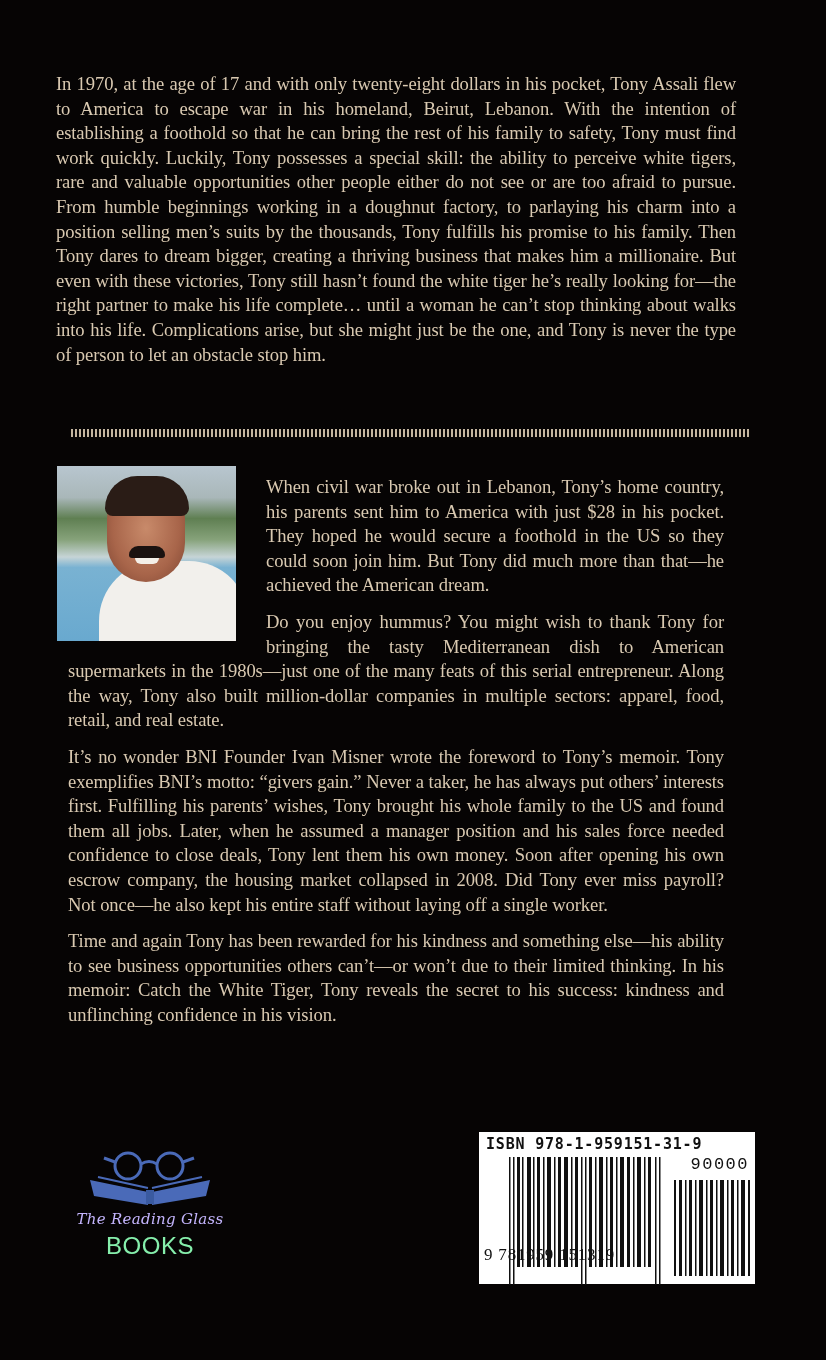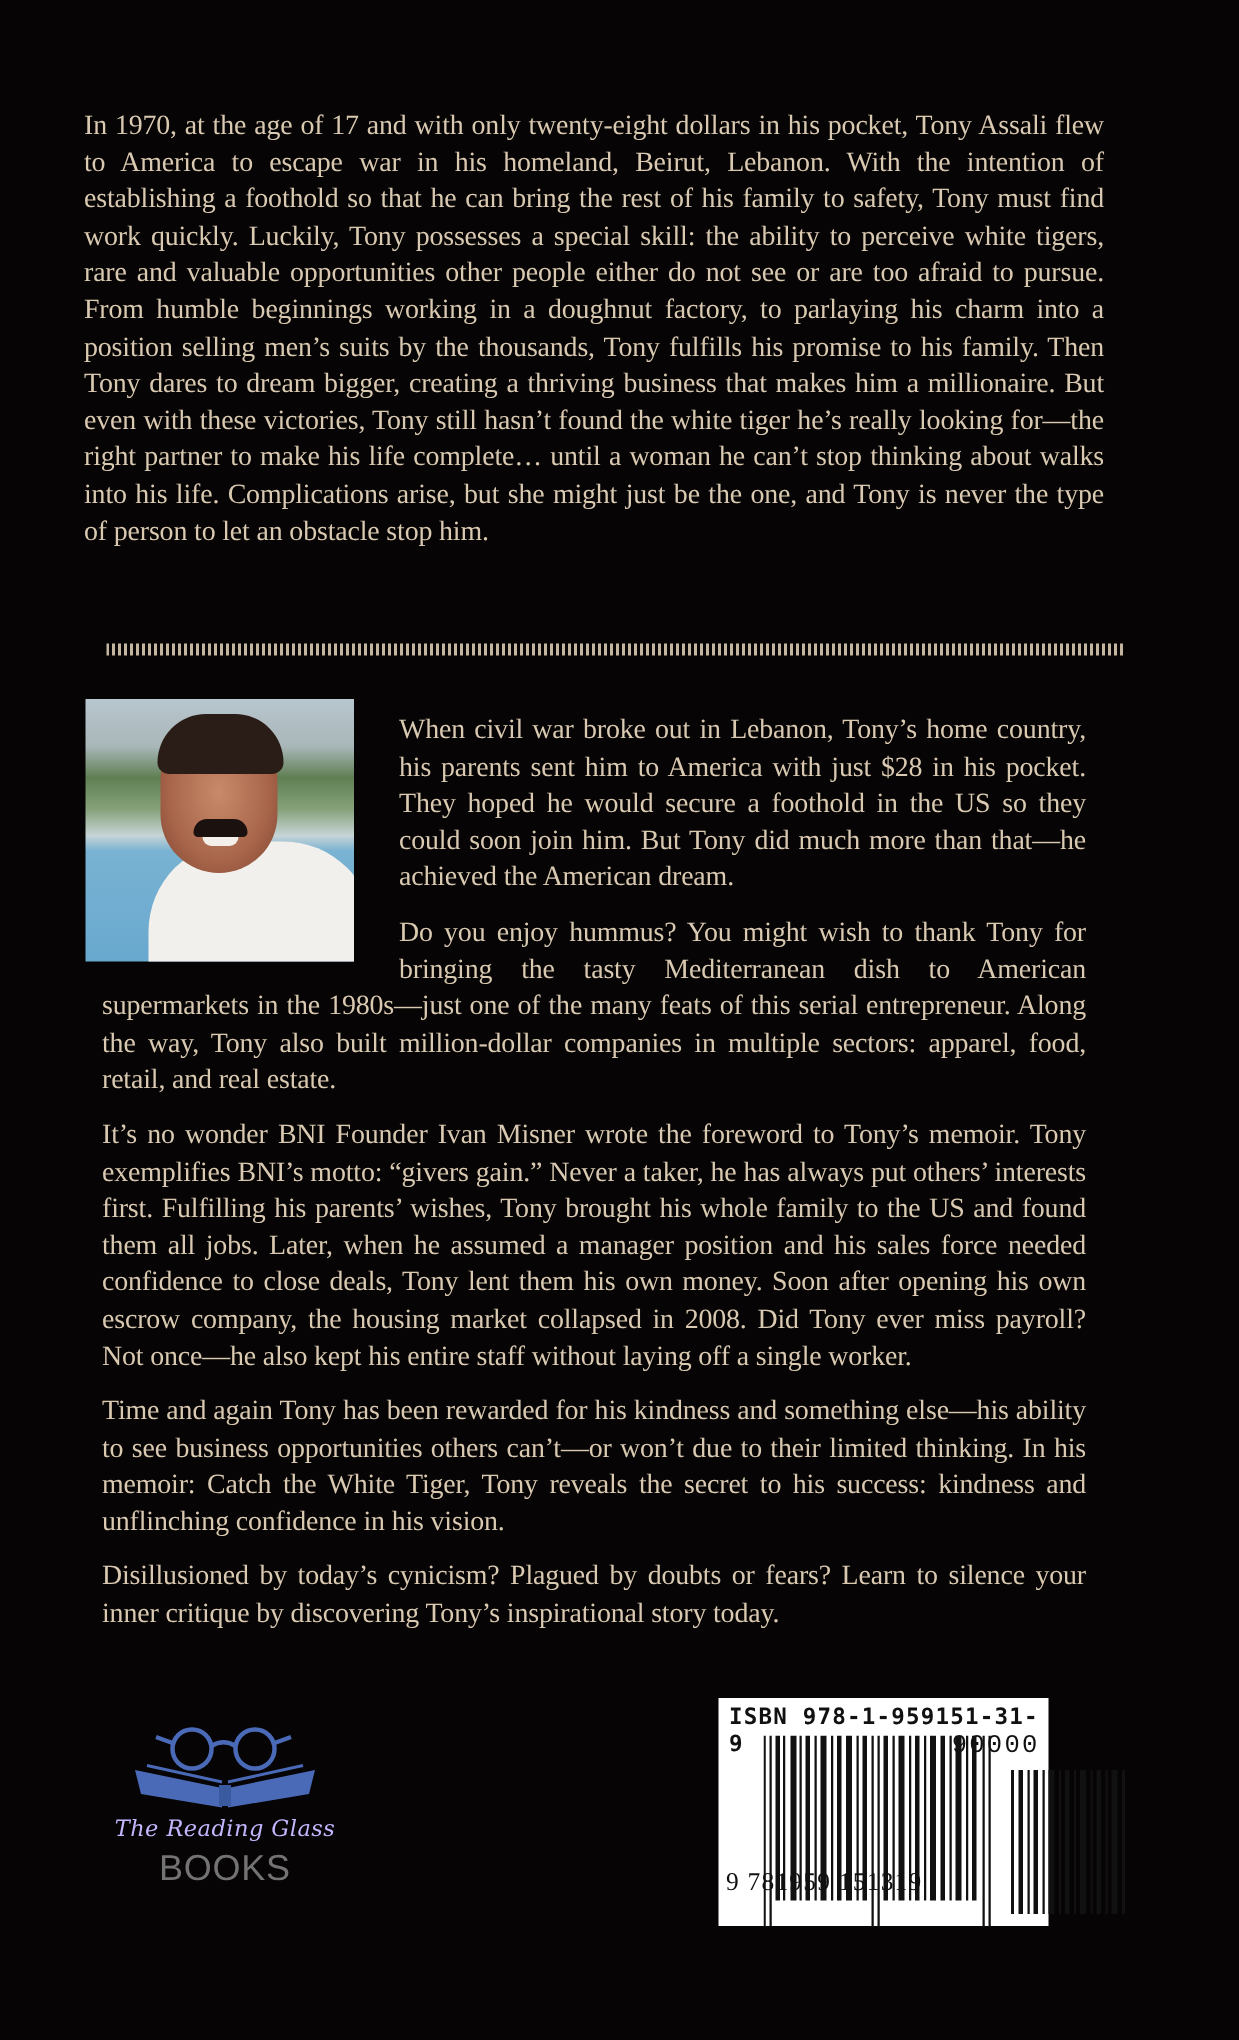--- a/index.html
+++ b/index.html
@@ -52,25 +52,25 @@
   .logo {
     position: absolute; left: 70px; top: 1150px; width: 160px; height: 118px;
   }
   .logo-script {
     position: absolute; left: 0; top: 60px; width: 160px; text-align: center;
     font-family: "DejaVu Serif", serif; font-style: italic;
     color: #c4b5fd; font-size: 15px; letter-spacing: 0.3px;
   }
   .logo-books {
     position: absolute; left: 0; top: 82px; width: 160px; text-align: center;
-    font-family: "Liberation Sans", sans-serif; color: #737373;
+    font-family: "Liberation Sans", sans-serif; color: #86efac;
     font-size: 24px; letter-spacing: 0.5px;
   }
   .barcode-box {
-    position: absolute; left: 479px; top: 1132px; width: 220px; height: 152px;
+    position: absolute; left: 479px; top: 1132px; width: 276px; height: 152px;
     background: #ffffff; color: #111;
   }
   .isbn-text {
     position: absolute; left: 7px; top: 3px; font-family: "DejaVu Sans Mono", monospace;
     font-size: 15px; font-weight: bold; letter-spacing: 0.8px;
   }
   .price-code {
     position: absolute; right: 6px; top: 23px; font-family: Liberation Mono, monospace;
     font-size: 17px; letter-spacing: 1.5px;
   }
@@ -97,21 +97,20 @@
     <div class="photo-shirt"></div>
     <div class="photo-face"></div>
     <div class="photo-hair"></div>
     <div class="photo-mustache"></div>
     <div class="photo-smile"></div>
   </div>
   <p class="bio-p">When civil war broke out in Lebanon, Tony’s home country, his parents sent him to America with just $28 in his pocket. They hoped he would secure a foothold in the US so they could soon join him. But Tony did much more than that—he achieved the American dream.</p>
   <p class="bio-p">Do you enjoy hummus? You might wish to thank Tony for bringing the tasty Mediterranean dish to American supermarkets in the 1980s—just one of the many feats of this serial entrepreneur. Along the way, Tony also built million-dollar companies in multiple sectors: apparel, food, retail, and real estate.</p>
   <p class="bio-p">It’s no wonder BNI Founder Ivan Misner wrote the foreword to Tony’s memoir. Tony exemplifies BNI’s motto: “givers gain.” Never a taker, he has always put others’ interests first. Fulfilling his parents’ wishes, Tony brought his whole family to the US and found them all jobs. Later, when he assumed a manager position and his sales force needed confidence to close deals, Tony lent them his own money. Soon after opening his own escrow company, the housing market collapsed in 2008. Did Tony ever miss payroll? Not once—he also kept his entire staff without laying off a single worker.</p>
   <p class="bio-p">Time and again Tony has been rewarded for his kindness and something else—his ability to see business opportunities others can’t—or won’t due to their limited thinking. In his memoir: Catch the White Tiger, Tony reveals the secret to his success: kindness and unflinching confidence in his vision.</p>
-  <p class="bio-p">Disillusioned by today’s cynicism? Plagued by doubts or fears? Learn to silence your inner critique by discovering Tony’s inspirational story today.</p>
 </div>
 
 <div class="logo">
   <svg width="160" height="60" viewBox="0 0 160 60" style="position:absolute;left:0;top:0">
     <g fill="none" stroke="#4a6ab8" stroke-width="3">
       <circle cx="58" cy="16" r="13"></circle>
       <circle cx="100" cy="16" r="13"></circle>
       <path d="M71 14 Q79 9 87 14"></path>
       <path d="M45 12 L34 8"></path>
       <path d="M113 12 L124 8"></path>

